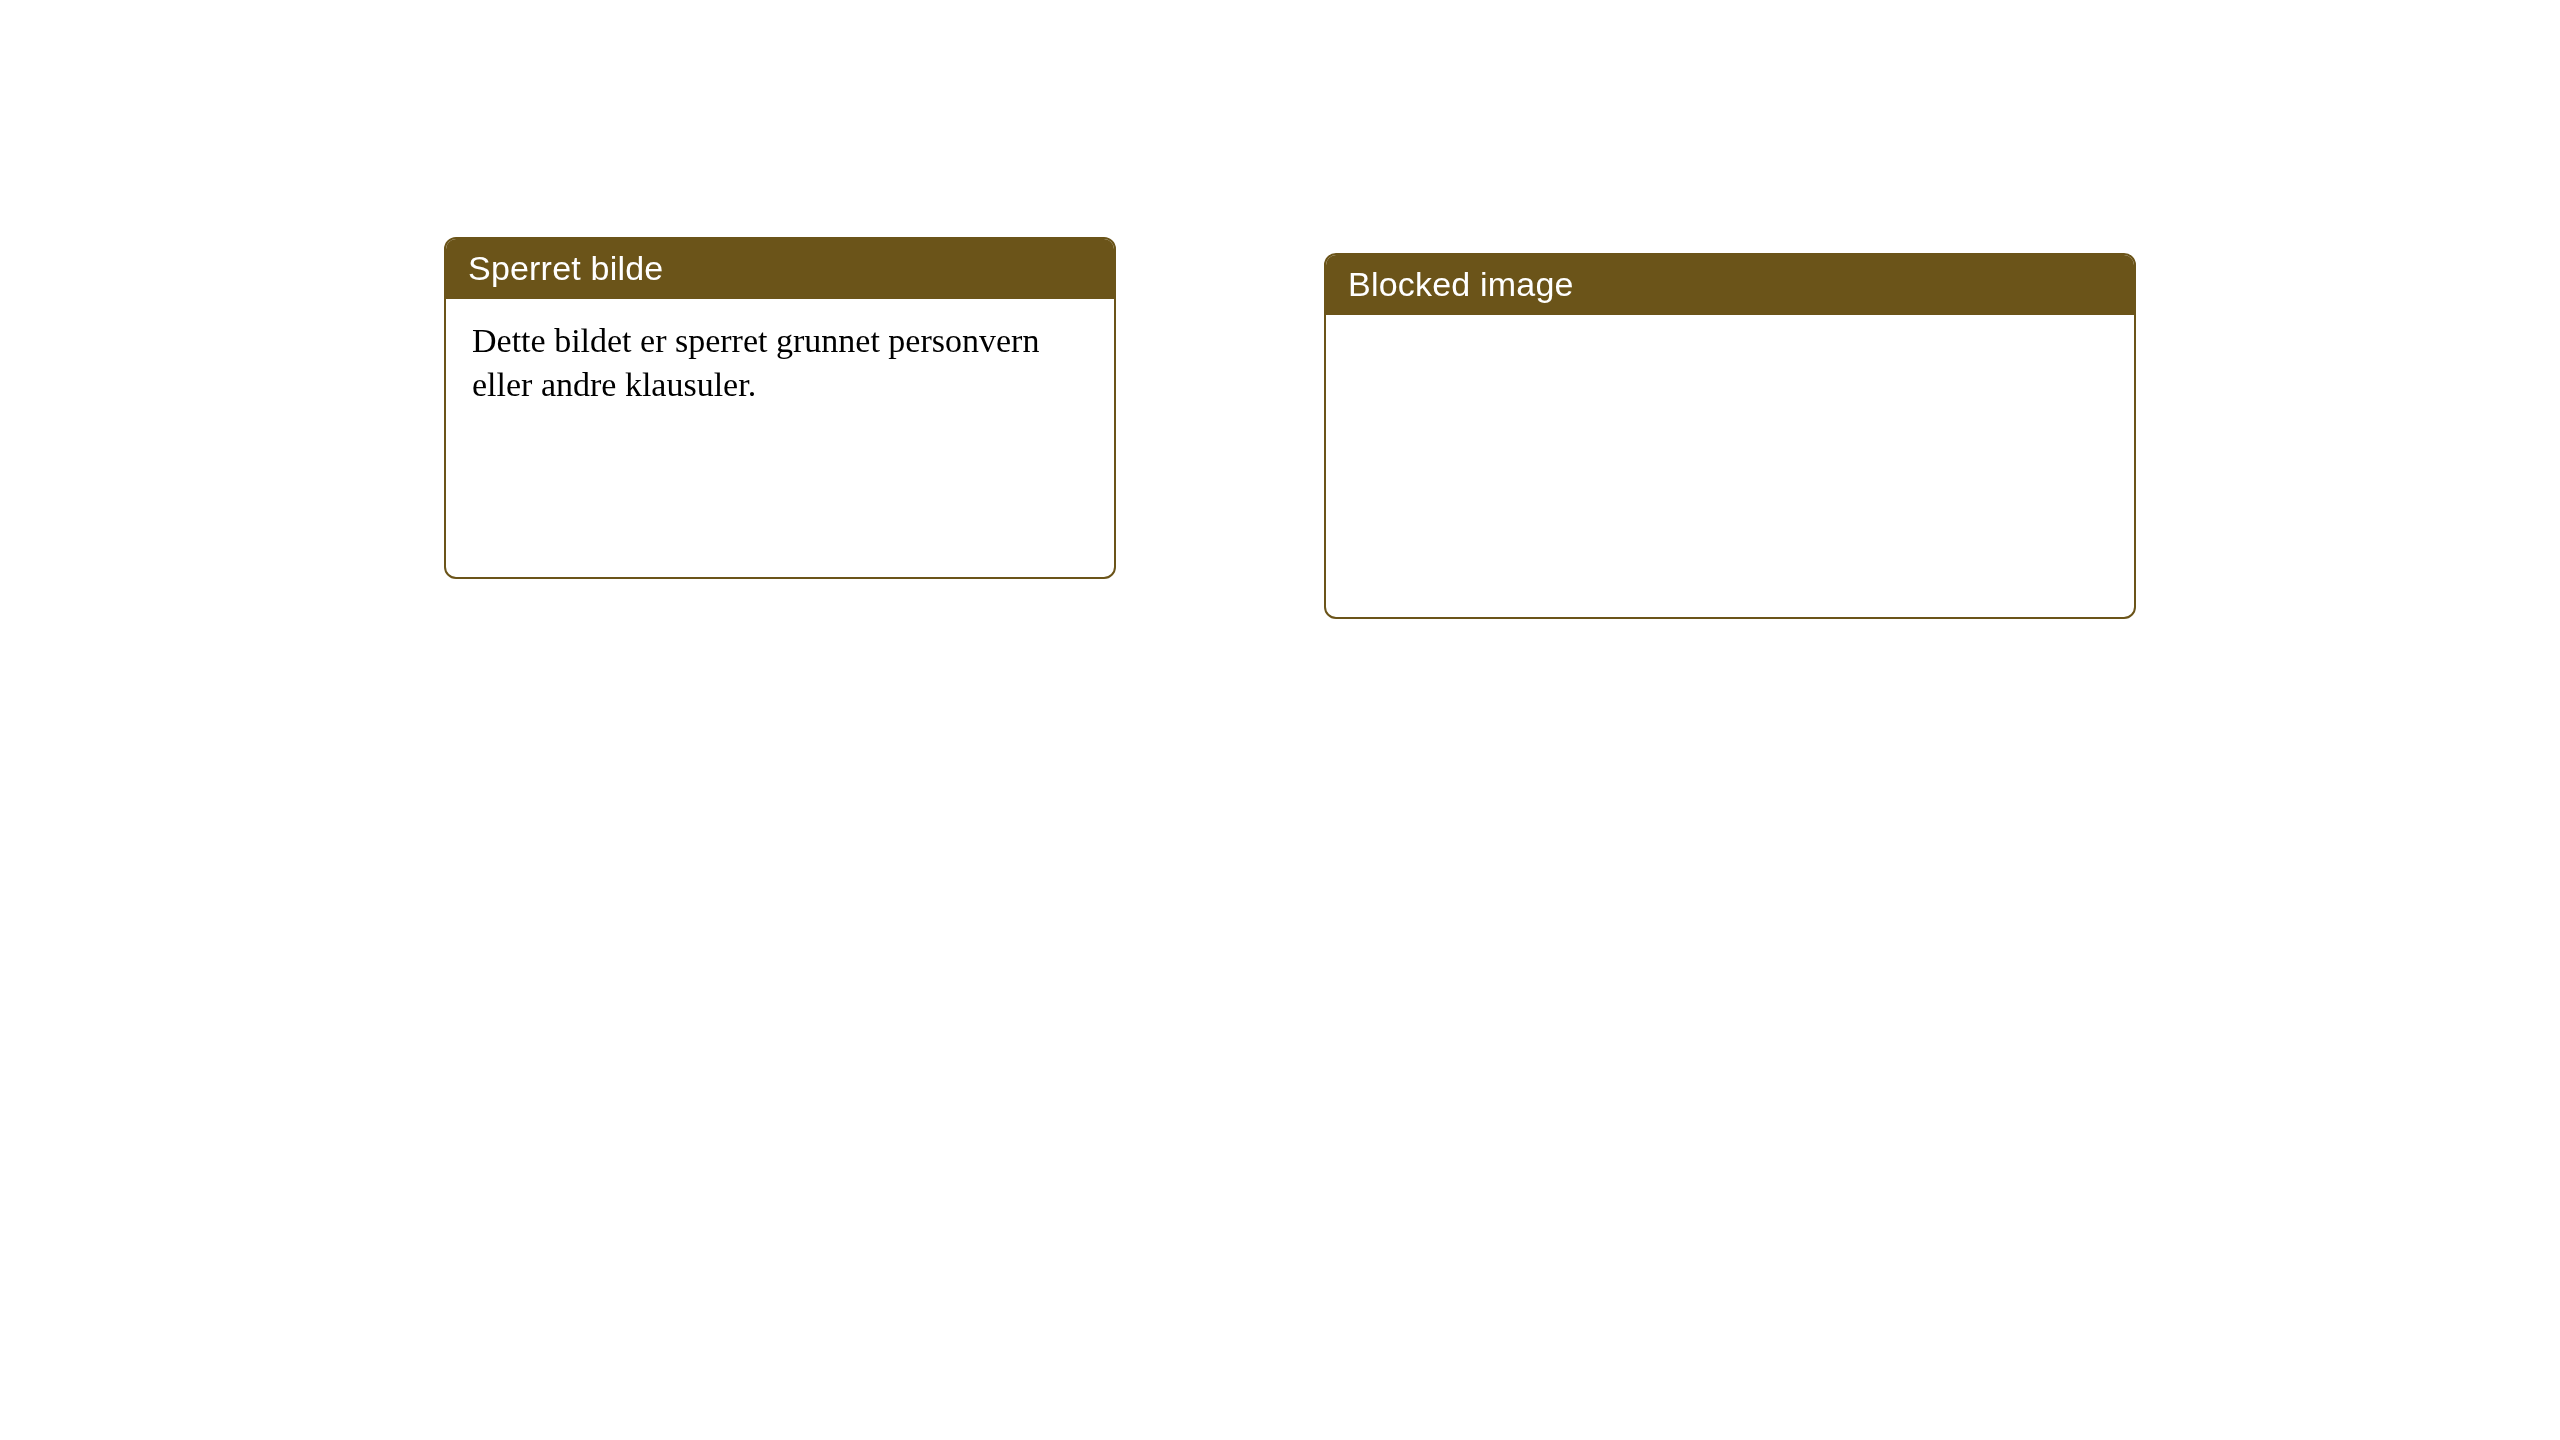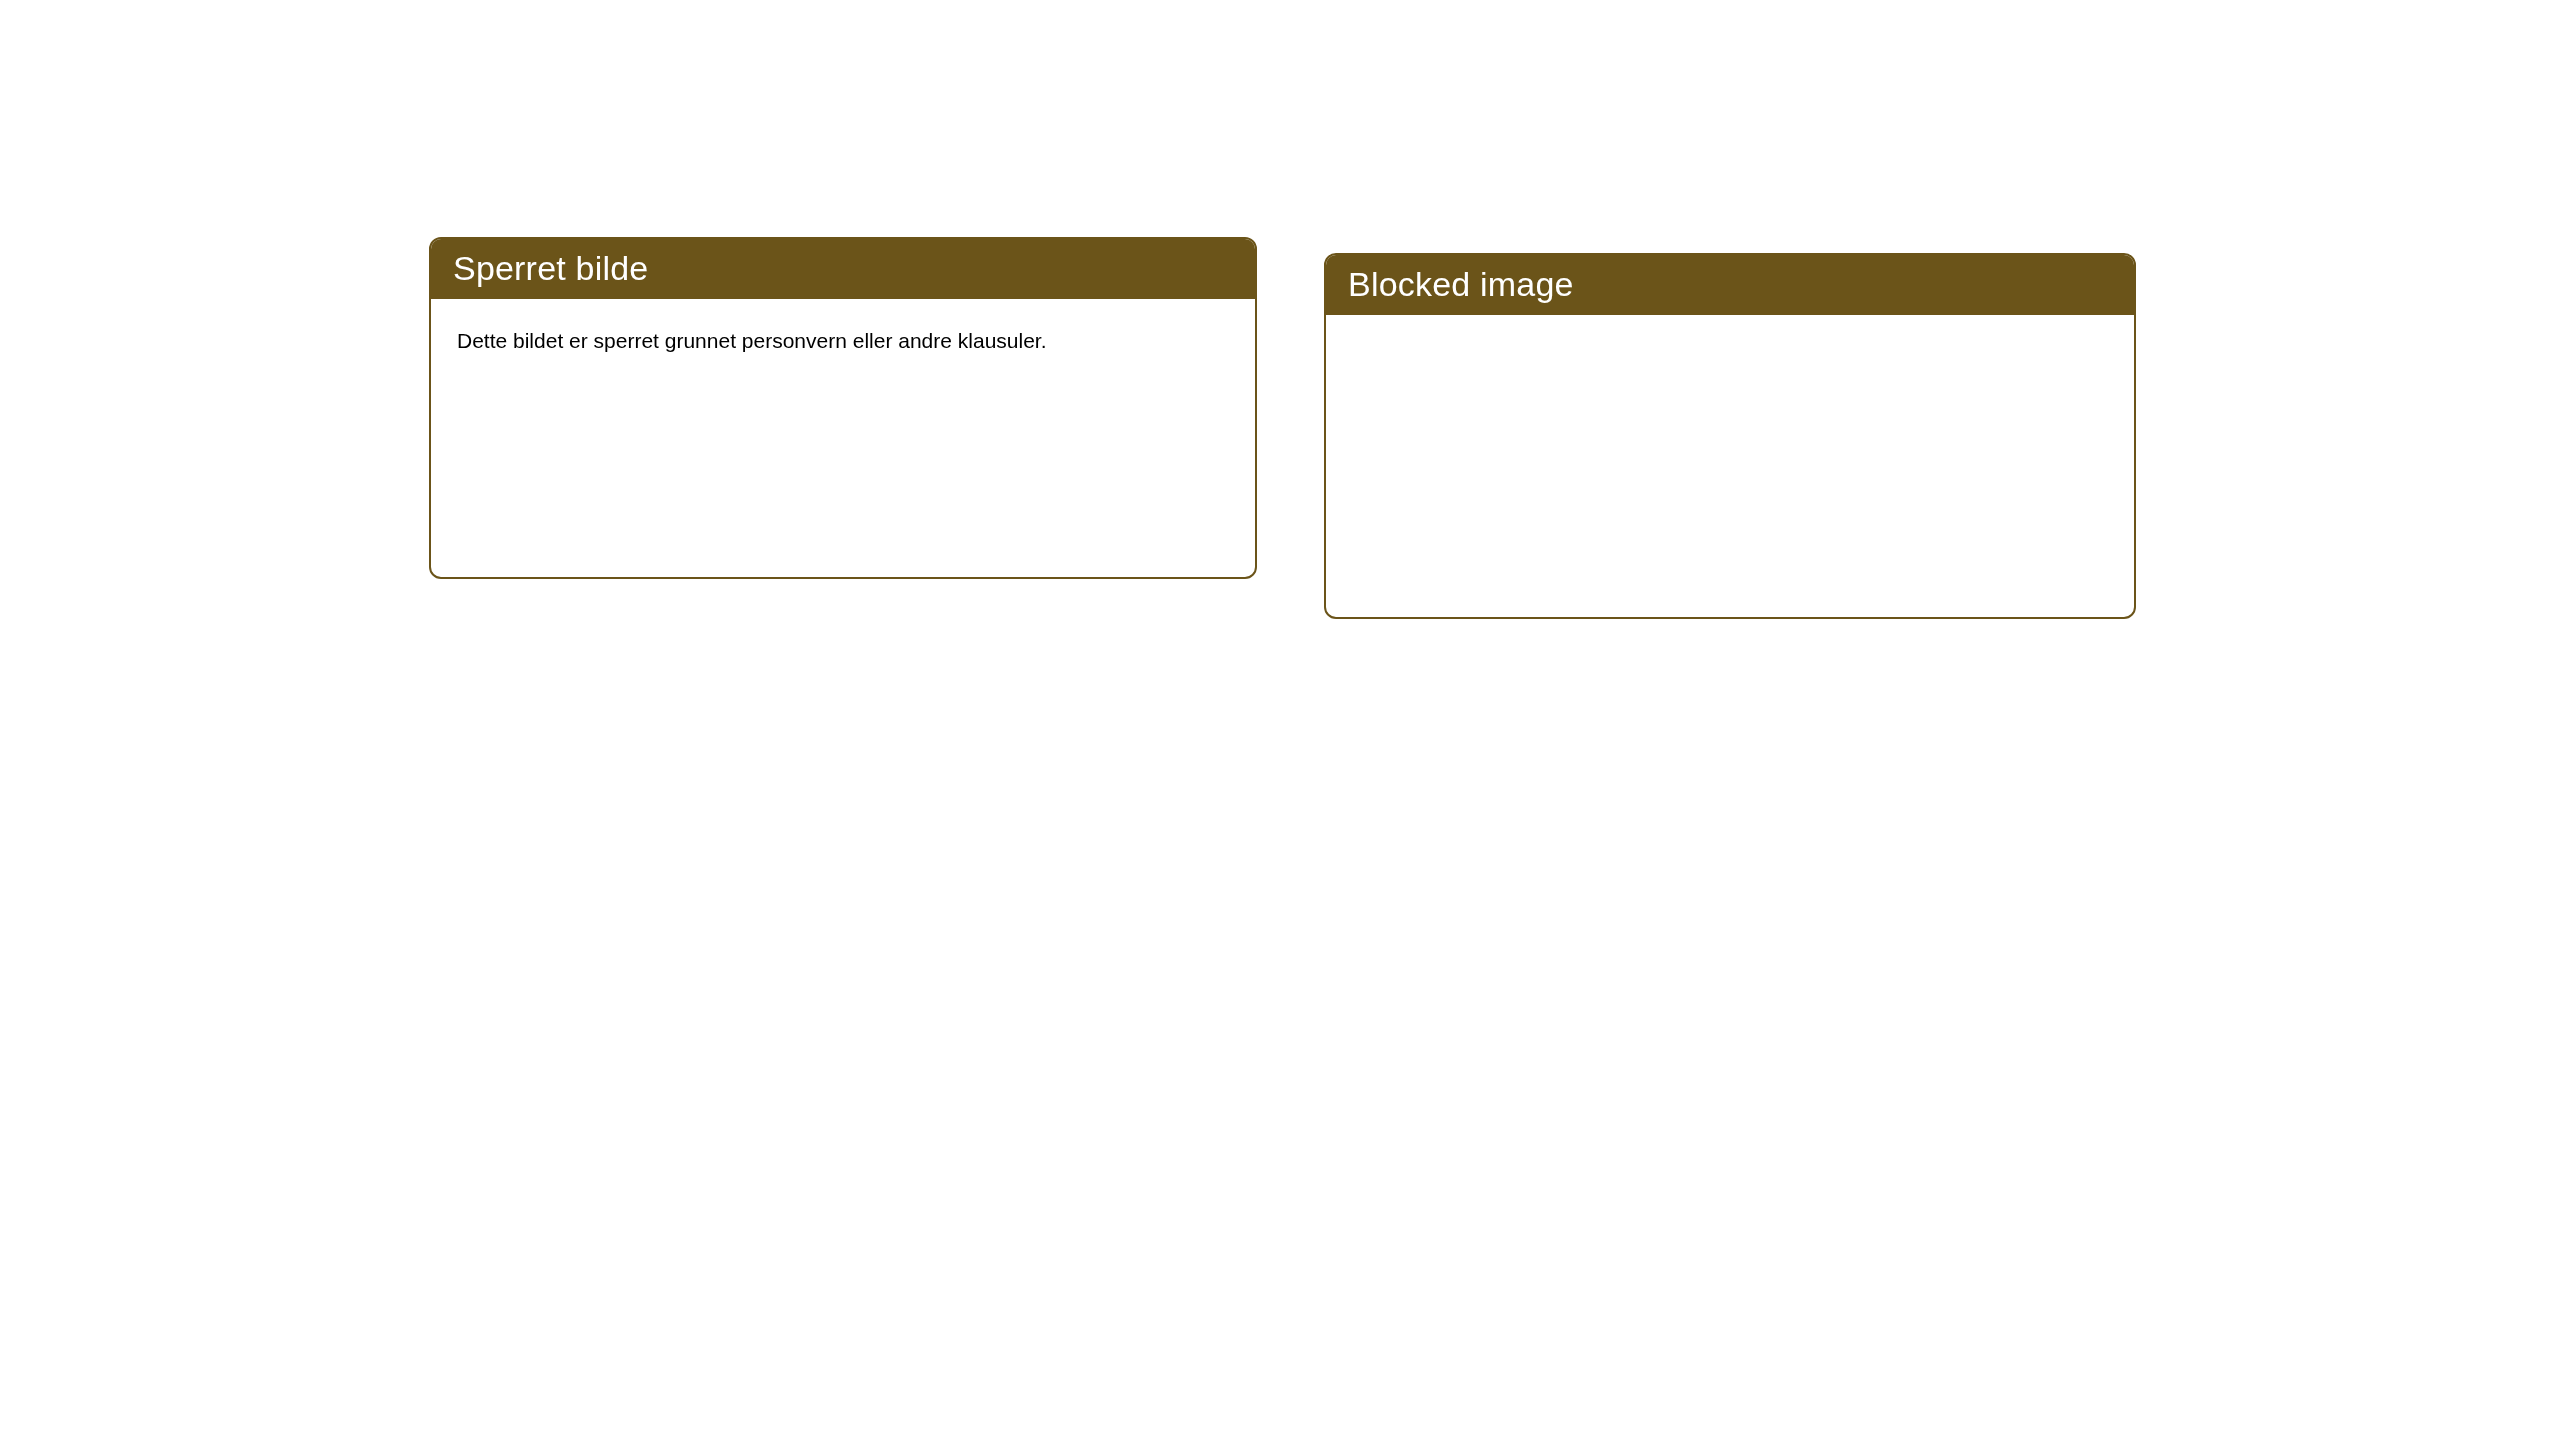--- a/index.html
+++ b/index.html
@@ -25,23 +25,23 @@
   .notice-card {
     position: absolute;
     box-sizing: border-box;
     background: #ffffff;
     border: 2px solid #6b5419;
     border-radius: 12px;
     overflow: hidden;
   }
 
   .card-no {
-    left: 429px;
+    left: 444px;
     top: 237px;
-    width: 828px;
+    width: 672px;
     height: 342px;
   }
 
   .card-en {
     left: 1324px;
     top: 253px;
     width: 812px;
     height: 366px;
   }
 
@@ -68,23 +68,24 @@
 
   .card-body {
     box-sizing: border-box;
     padding: 20px 30px 0 26px;
     background: #ffffff;
   }
 
   .card-body p {
     margin: 0;
     color: #000000;
-    font-size: 21px;
+    font-size: 34px;
     line-height: 44px;
     font-weight: 400;
+    font-family: Liberation Serif, serif;
   }
 
   .card-body p + p {
     margin-top: 44px;
   }
 </style>
 </head>
 <body>
 
 <div id="stage">

